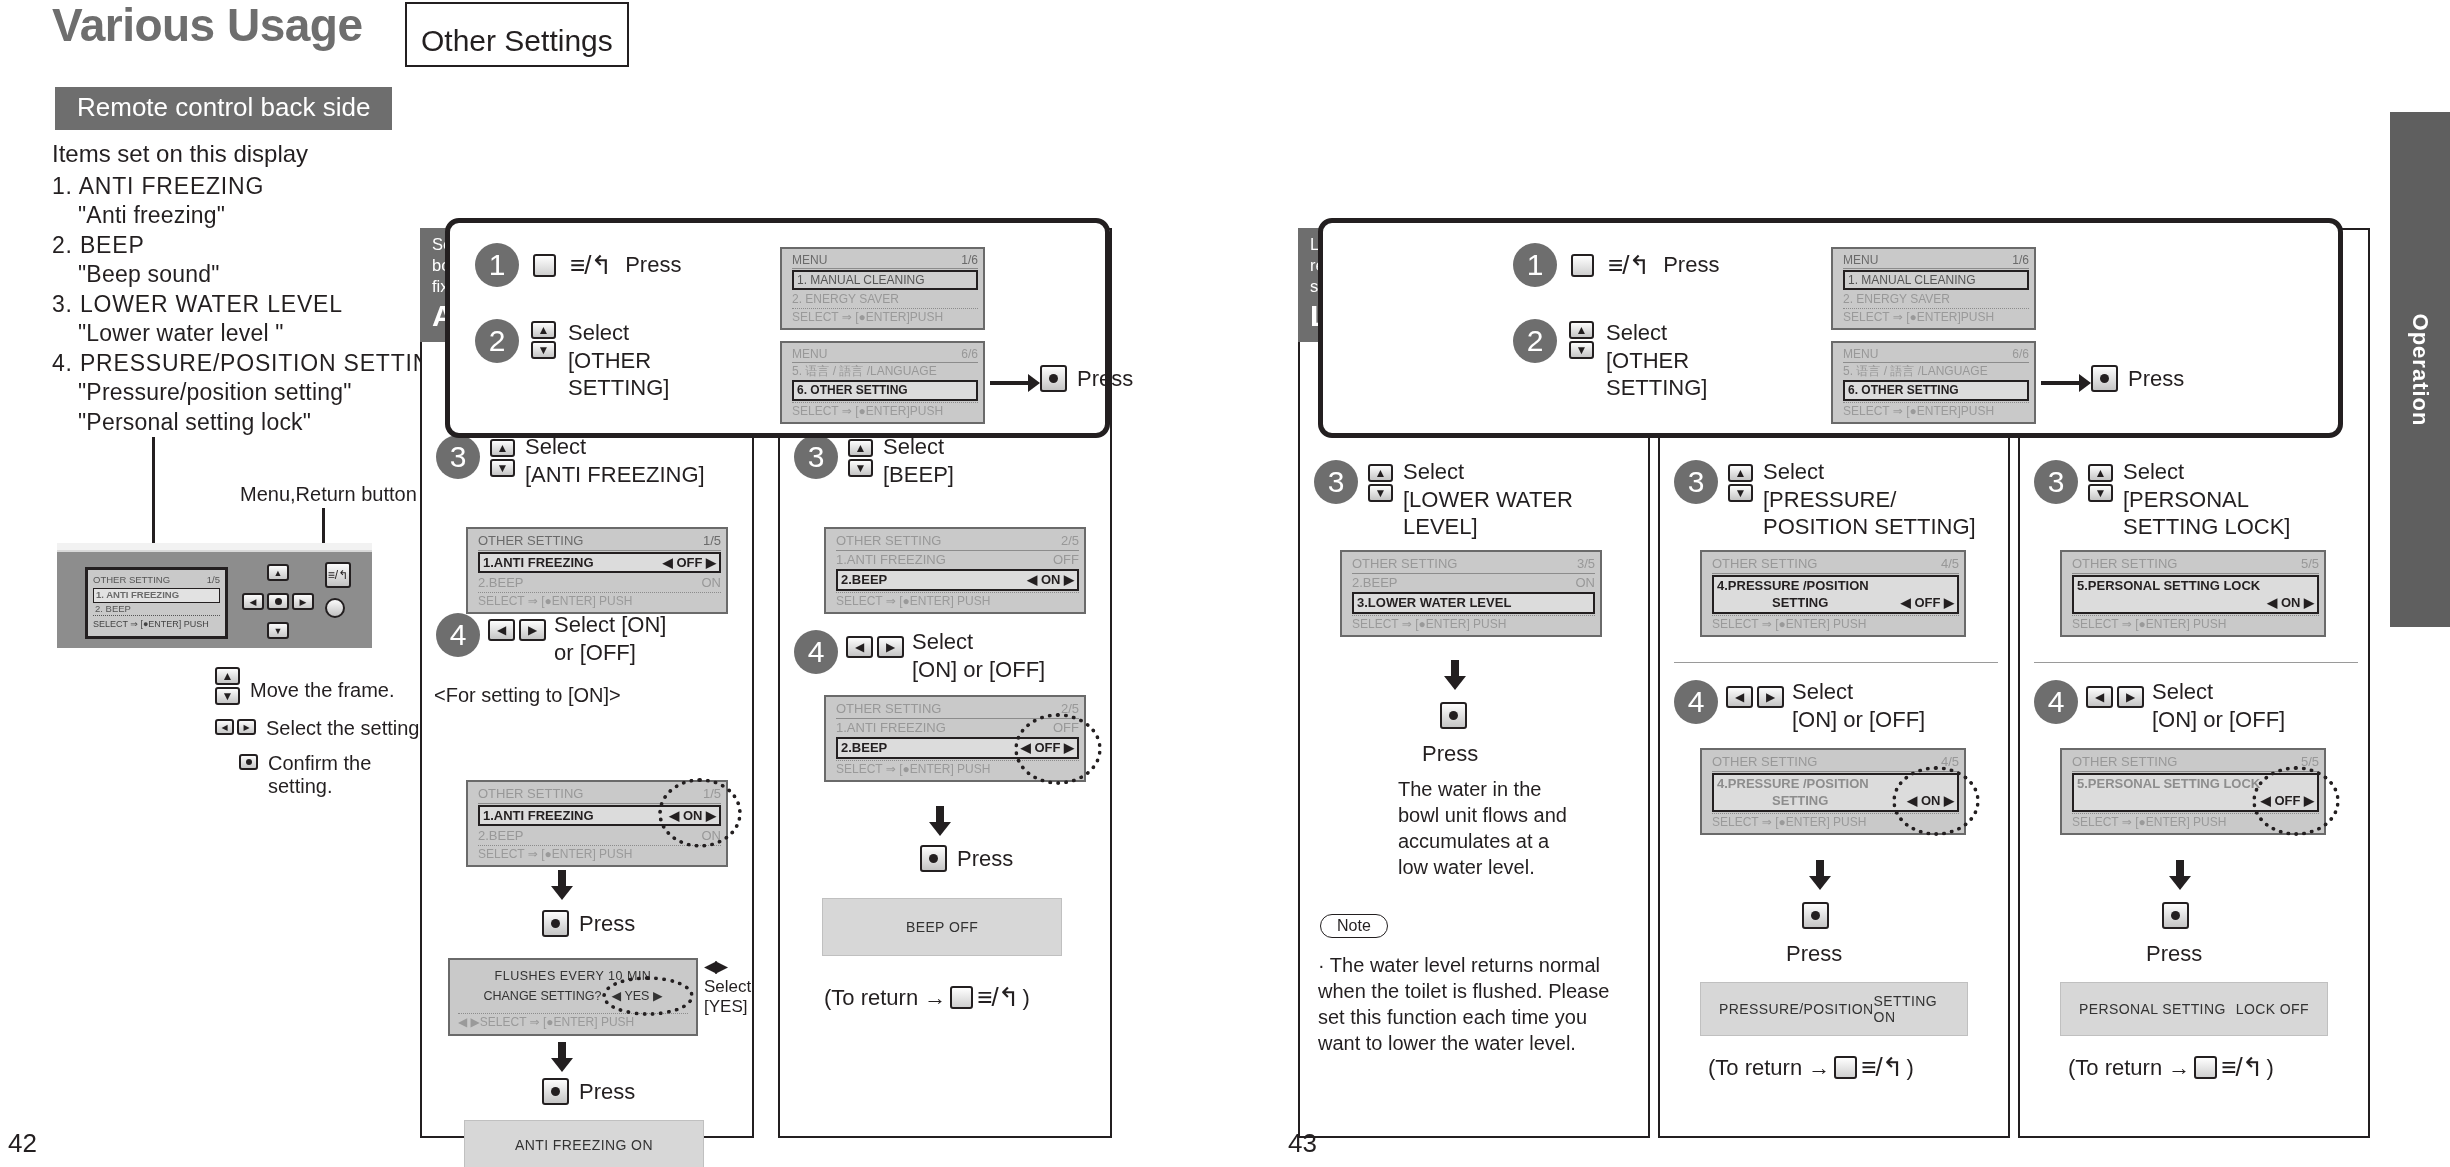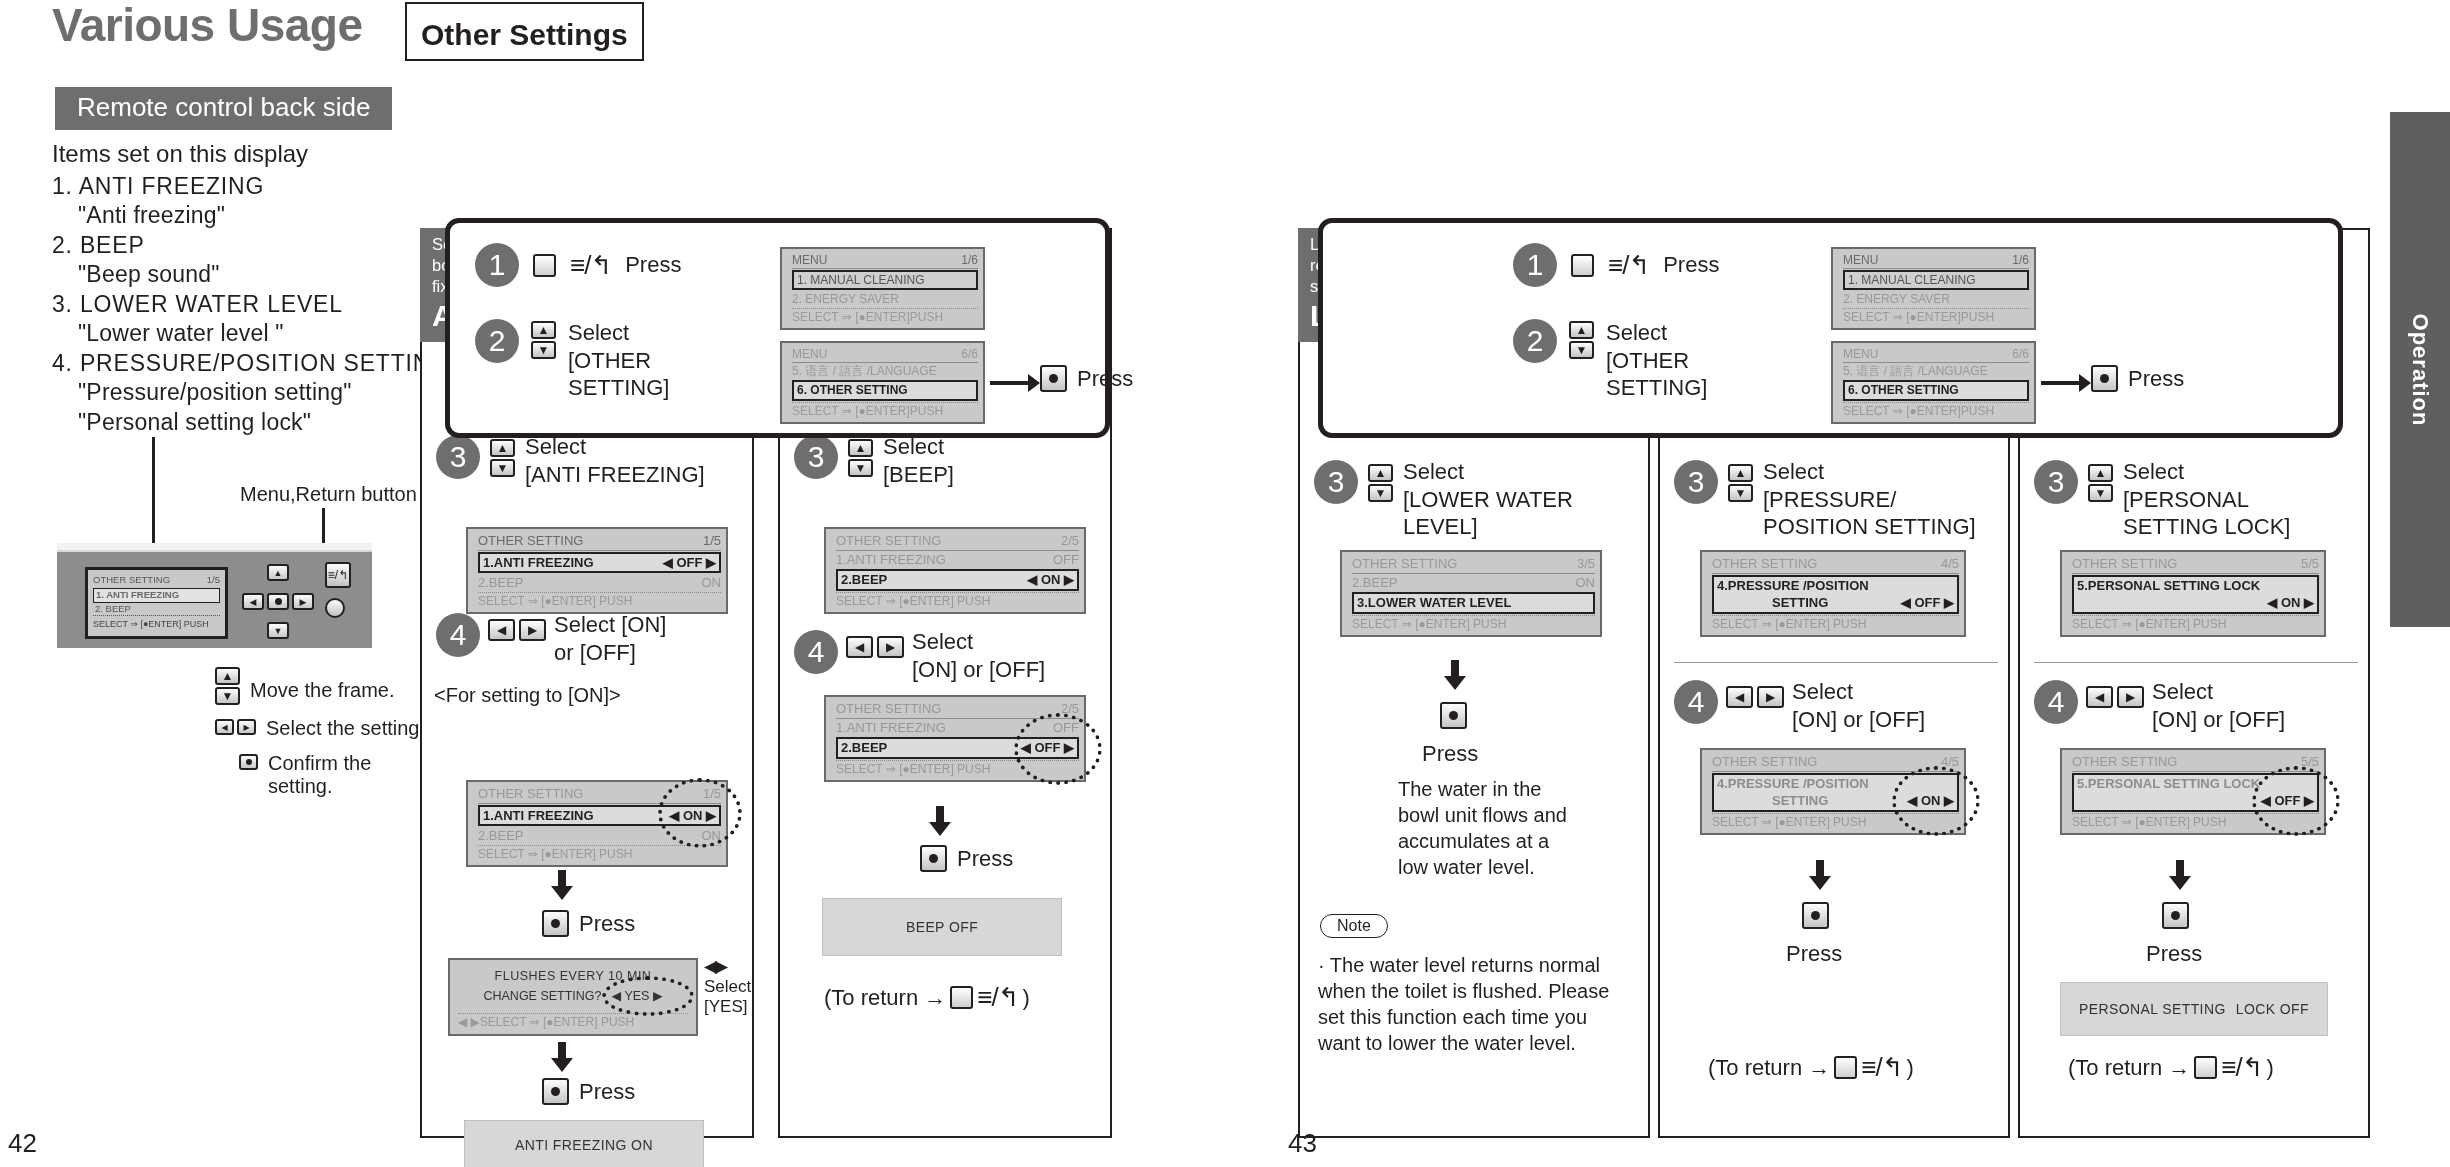--- a/index.html
+++ b/index.html
@@ -15,22 +15,22 @@
 
   
   #page-title {
     position:absolute; left:52px; top:-2px;
     font-size:46px; font-weight:bold; color:#6e6e6e;
     letter-spacing:-0.5px;
   }
   #section-chip {
     position:absolute; left:405px; top:2px;
     border:2px solid #231f20; background:#fff;
-    padding:14px 14px 7px 14px;
-    font-size:30px; color:#231f20;font-weight:bold;
+    padding:20px 14px 7px 14px;
+    font-size:30px; color:#231f20;
   }
 
   
   #side-tab {
     position:absolute; right:0; top:112px;
     width:60px; height:515px;
     background:#5f5f5f;
   }
   #side-tab span {
     position:absolute; left:50%; top:50%;
@@ -712,20 +712,24 @@
       <b></b>
     </div>
 
   <div style="position:absolute;left:142px;top:672px;">
     <span class="okkey">
         <span class="dot"></span>
       </span>
   </div>
   <div class="txt" style="position:absolute;left:126px;top:710px;">Press</div>
 
+  <div class="resultbar lr" style="position:absolute;left:40px;top:752px;width:268px;height:54px;">
+    <span>PRESSURE/POSITION</span>
+    <span>SETTING ON</span>
+  </div>
 
   <div class="toreturn" style="position:absolute;left:48px;top:822px;">
     <span>(To return →</span>
     <span class="sqbtn"></span>
     <span class="menuglyph">≡/↰</span>
     <span>)</span>
   </div>
 </div>
 
 <div class="panel" style="left:2018px; top:228px; width:352px; height:910px;">

